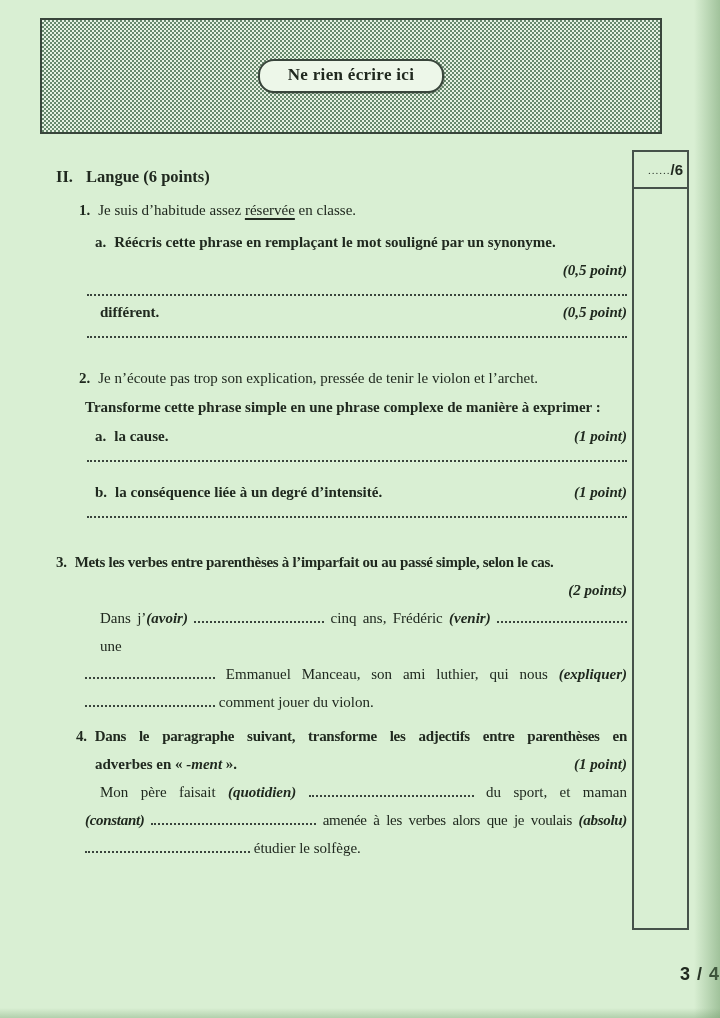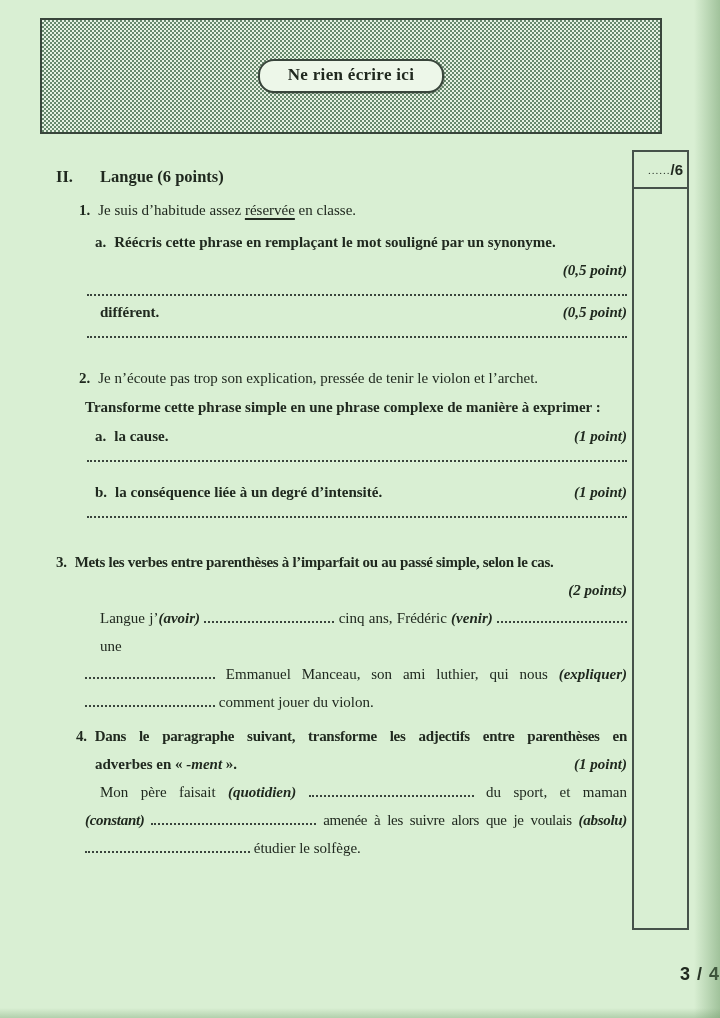--- a/index.html
+++ b/index.html
@@ -45,21 +45,21 @@
   .score-head {
     height:37px; box-sizing:border-box; border-bottom:2px solid #46524a;
     display:flex; align-items:center; justify-content:flex-end; padding:0 4px;
   }
   .score-dots { font-size:11px; letter-spacing:1px; color:#2c362c; }
   .score-val  { font-weight:bold; font-size:15px; font-family:"Liberation Sans",sans-serif; }
 
   
   .content { position:absolute; left:56px; top:162px; width:571px; }
   .sec-title { font-size:16.5px; font-weight:bold; line-height:30px; }
-  .sec-title .numeral { padding-right:27px; }
+  .sec-title .numeral { padding-right:13px; }
 
   .line { font-size:15px; line-height:28px; min-height:28px; overflow:hidden; }
   .line.justify { text-align:justify; text-align-last:justify; }
   .line.tight { letter-spacing:-0.3px; }
   .s-n  { }
   .s-b  { font-weight:bold;text-align:right; }
   .s-bi { font-weight:bold; font-style:italic; }
   .s-u  { text-decoration:underline; text-underline-offset:3px; text-decoration-thickness:1.5px; }
   .s-num{ font-weight:bold; padding-right:8px; }
   .right-pts { float:right; font-weight:bold; font-style:italic; }
@@ -99,27 +99,27 @@
       <div class="line" style="margin-left: 44px;"><span class="right-pts">(0,5 point)</span><span class="s-b">différent.</span></div>
       <div class="dotline"></div>
       <div class="line" style="margin-top: 26px; margin-left: 23px;"><span class="s-num">2.</span><span class="s-n">Je n’écoute pas trop son explication, pressée de tenir le violon et l’archet.</span></div>
       <div class="line" style="margin-top: 1px; margin-left: 29px;"><span class="s-b">Transforme cette phrase simple en une phrase complexe de manière à exprimer :</span></div>
       <div class="line" style="margin-top: 1px; margin-left: 39px;"><span class="right-pts">(1 point)</span><span class="s-num">a.</span><span class="s-b">la cause.</span></div>
       <div class="dotline"></div>
       <div class="line" style="margin-top: 16px; margin-left: 39px;"><span class="right-pts">(1 point)</span><span class="s-num">b.</span><span class="s-b">la conséquence liée à un degré d’intensité.</span></div>
       <div class="dotline"></div>
       <div class="line tight" style="margin-top: 30px; "><span class="s-num">3.</span><span class="s-b">Mets les verbes entre parenthèses à l’imparfait ou au passé simple, selon le cas.</span></div>
       <div class="line pts"><span>(2 points)</span></div>
-      <div class="line justify" style="margin-left: 44px;"><span class="s-n">Langue j’</span><span class="s-bi">(avoir)</span><span class="s-n"> </span><span class="dots" style="width: 130px;"></span><span class="s-n"> cinq ans, Frédéric </span><span class="s-bi">(venir)</span><span class="s-n"> </span><span class="dots" style="width: 130px;"></span><span class="s-n"> une</span></div>
+      <div class="line justify" style="margin-left: 44px;"><span class="s-n">Dans j’</span><span class="s-bi">(avoir)</span><span class="s-n"> </span><span class="dots" style="width: 130px;"></span><span class="s-n"> cinq ans, Frédéric </span><span class="s-bi">(venir)</span><span class="s-n"> </span><span class="dots" style="width: 130px;"></span><span class="s-n"> une</span></div>
       <div class="line justify" style="margin-left: 29px;"><span class="dots" style="width: 130px;"></span><span class="s-n"> Emmanuel Manceau, son ami luthier, qui nous </span><span class="s-bi">(expliquer)</span></div>
       <div class="line" style="margin-left: 29px;"><span class="dots" style="width: 130px;"></span><span class="s-n"> comment jouer du violon.</span></div>
       <div class="line justify tight" style="margin-top: 6px; margin-left: 20px;"><span class="s-num">4.</span><span class="s-b">Dans le paragraphe suivant, transforme les adjectifs entre parenthèses en</span></div>
       <div class="line" style="margin-left: 39px;"><span class="right-pts">(1 point)</span><span class="s-b">adverbes en « </span><span class="s-bi">-ment</span><span class="s-b"> ».</span></div>
       <div class="line justify" style="margin-left: 44px;"><span class="s-n">Mon père faisait </span><span class="s-bi">(quotidien)</span><span class="s-n"> </span><span class="dots" style="width: 165px;"></span><span class="s-n"> du sport, et maman</span></div>
-      <div class="line justify tight" style="margin-left: 29px;"><span class="s-bi">(constant)</span><span class="s-n"> </span><span class="dots" style="width: 165px;"></span><span class="s-n"> amenée à les suivre alors que je voulais </span><span class="s-bi">(absolu)</span></div>
+      <div class="line justify tight" style="margin-left: 29px;"><span class="s-bi">(constant)</span><span class="s-n"> </span><span class="dots" style="width: 165px;"></span><span class="s-n"> amenée à les verbes alors que je voulais </span><span class="s-bi">(absolu)</span></div>
       <div class="line" style="margin-left: 29px;"><span class="dots" style="width: 165px;"></span><span class="s-n"> étudier le solfège.</span></div>
     </div>
 </div>
 
 <div class="pageno">3 / 4</div>
 
 <div class="edge-right"></div>
 <div class="edge-bottom"></div>
 
 </body></html>

